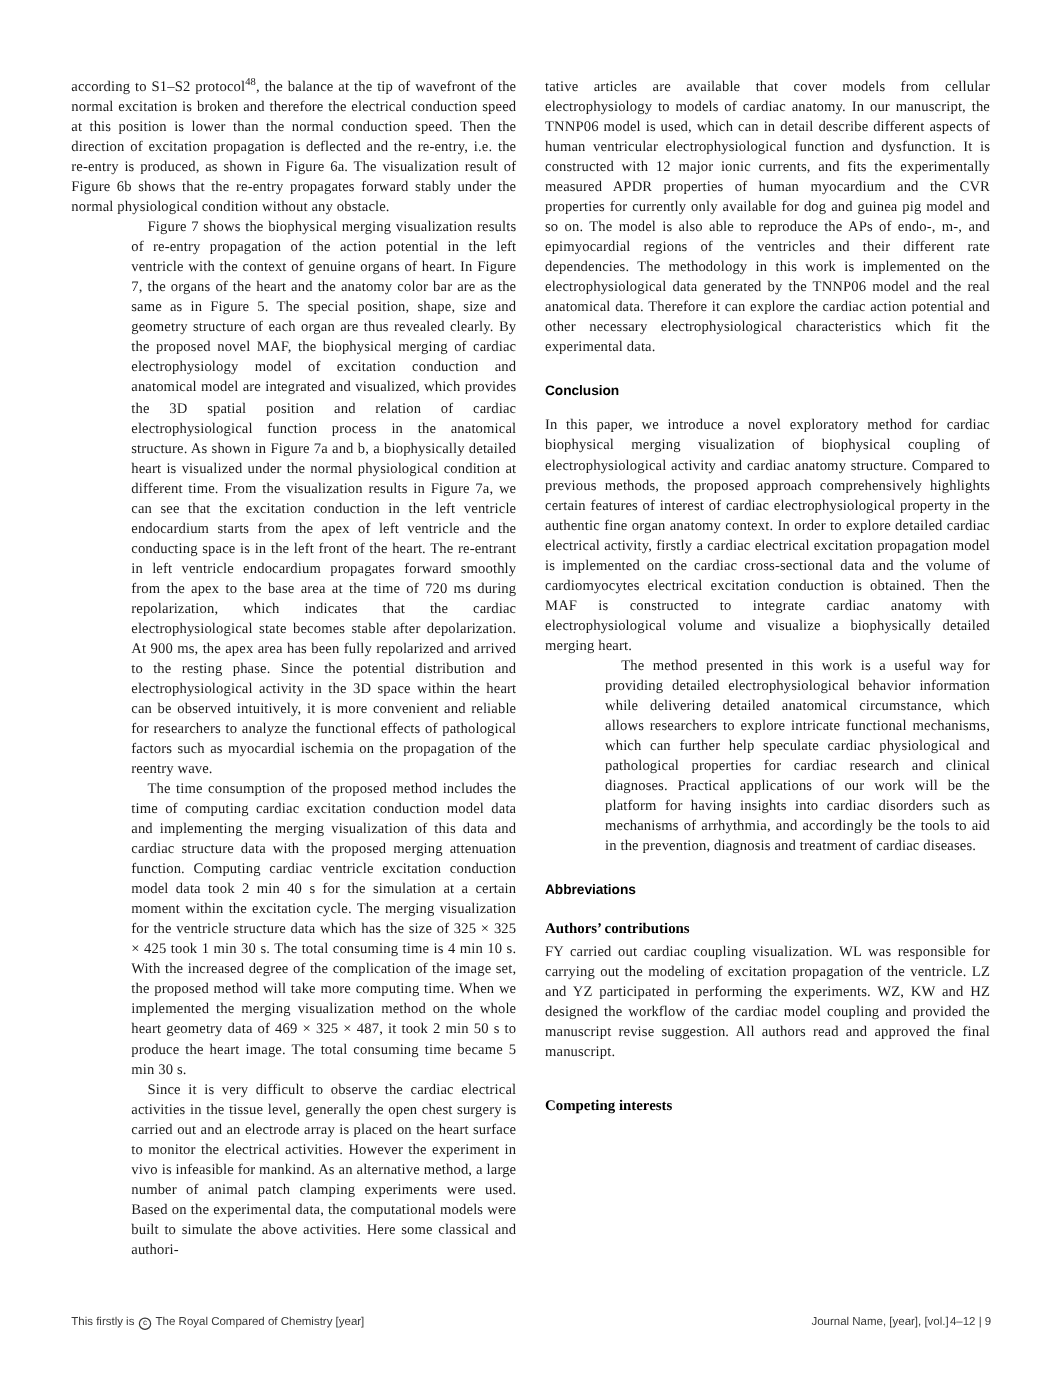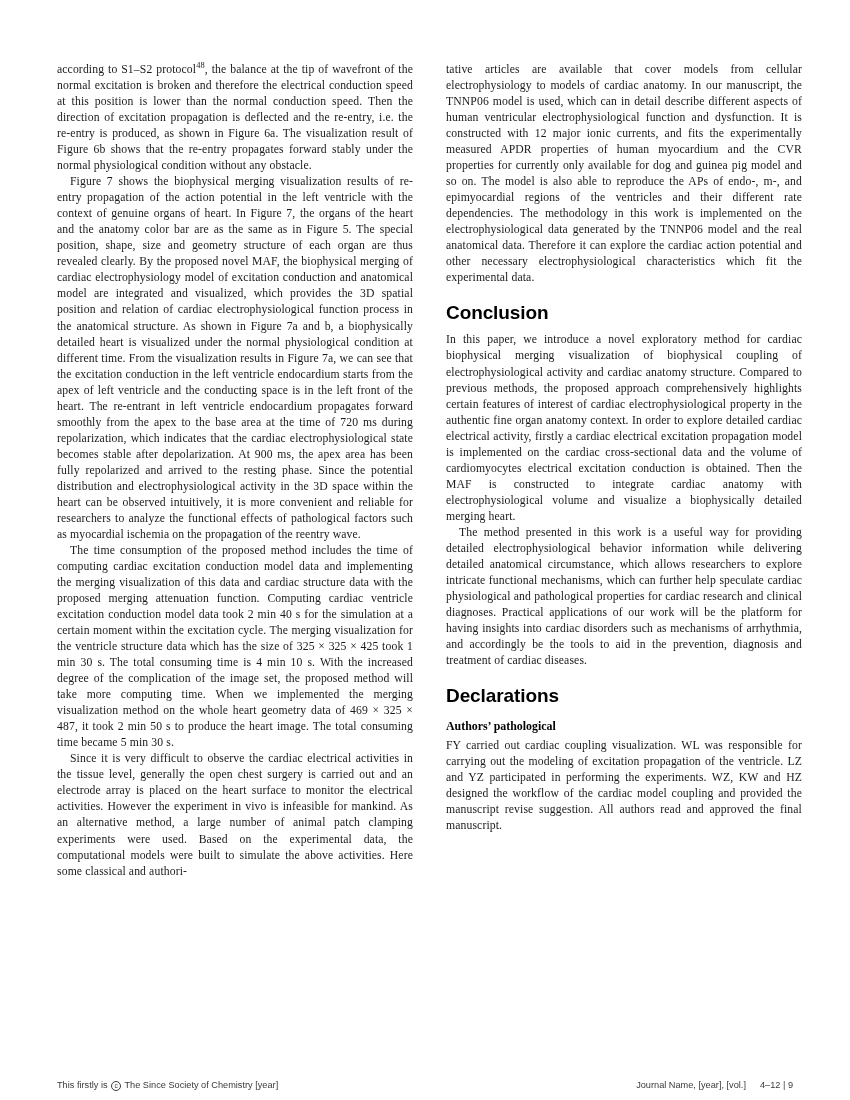--- a/index.html
+++ b/index.html
@@ -24,21 +24,21 @@
   }
 
   
   .columns {
     position: absolute;
     left: 57px;
     top: 62px;
     width: 737px;
     height: 955px;
     display: flex;
-    gap: 33px;
+    gap: 23px;
   }
   .col {
     width: 356px;
     flex: 0 0 356px;
   }
 
   p.body {
     margin: 0;
     font-size: 11.7px;
     line-height: 16.03px;
@@ -46,33 +46,34 @@
     text-justify: inter-word;
     hyphens: manual;
     -webkit-hyphens: manual;
     letter-spacing: 0.01em;
   }
   p.body.indent {
     text-indent: 13px;
   }
   p.body + p.body {
     margin-top: 0;
+    margin-left: 48px;
   }
 
   sup.ref {
     font-size: 0.72em;
     vertical-align: super;
     line-height: 0;
   }
 
   
   h2.section {
     font-family: "Liberation Sans", "DejaVu Sans", sans-serif;
     font-weight: bold;
-    font-size: 19px;
+    font-size: 11px;
     line-height: 20px;
     margin: 17px 0 9px 0;
     letter-spacing: -0.005em;
     color: #000000;
   }
   h3.subsection {
     font-family: "Liberation Serif", "DejaVu Serif", serif;
     font-weight: bold;
     font-size: 11.9px;
     line-height: 15px;
@@ -95,22 +96,21 @@
     line-height: 14px;
     color: #3a3a3a;
     display: flex;
     justify-content: space-between;
     align-items: baseline;
   }
   .footer-left { white-space: nowrap; }
   .footer-right {
     white-space: nowrap;
     display: flex;
-    gap: 14px;
-    margin-top: 28px;
+    gap: 1px;
   }
   .copyright-mark {
     display: inline-block;
     border: 0.8px solid #3a3a3a;
     border-radius: 50%;
     width: 8px;
     height: 8px;
     line-height: 8px;
     text-align: center;
     font-size: 6.6px;
@@ -142,35 +142,36 @@
       <p class="body">tative articles are available that cover models from cellular electrophysiology to models of cardiac anatomy. In our manuscript, the TNNP06 model is used, which can in detail describe different aspects of human ventricular electrophysiological function and dysfunction. It is constructed with 12 major ionic currents, and fits the experimentally measured APDR properties of human myocardium and the CVR properties for currently only available for dog and guinea pig model and so on. The model is also able to reproduce the APs of endo-, m-, and epimyocardial regions of the ventricles and their different rate dependencies. The methodology in this work is implemented on the electrophysiological data generated by the TNNP06 model and the real anatomical data. Therefore it can explore the cardiac action potential and other necessary electrophysiological characteristics which fit the experimental data.</p>
 
       <h2 class="section">Conclusion</h2>
 
       <p class="body">In this paper, we introduce a novel exploratory method for cardiac biophysical merging visualization of biophysical coupling of electrophysiological activity and cardiac anatomy structure. Compared to previous methods, the proposed approach comprehensively highlights certain features of interest of cardiac electrophysiological property in the authentic fine organ anatomy context. In order to explore detailed cardiac electrical activity, firstly a cardiac electrical excitation propagation model is implemented on the cardiac cross-sectional data and the volume of cardiomyocytes electrical excitation conduction is obtained. Then the MAF is constructed to integrate cardiac anatomy with electrophysiological volume and visualize a biophysically detailed merging heart.</p>
 
       <p class="body indent">The method presented in this work is a useful way for providing detailed electrophysiological behavior information while delivering detailed anatomical circumstance, which allows researchers to explore intricate functional mechanisms, which can further help speculate cardiac physiological and pathological properties for cardiac research and clinical diagnoses. Practical applications of our work will be the platform for having insights into cardiac disorders such as mechanisms of arrhythmia, and accordingly be the tools to aid in the prevention, diagnosis and treatment of cardiac diseases.</p>
 
 
 
-      <h2 class="section">Declarations</h2>
+      <h2 class="section">Abbreviations</h2>
 
-      <h3 class="subsection">Authors’ pathological</h3>
+      <h3 class="subsection">Authors’ contributions</h3>
 
       <p class="body">FY carried out cardiac coupling visualization. WL was responsible for carrying out the modeling of excitation propagation of the ventricle. LZ and YZ participated in performing the experiments. WZ, KW and HZ designed the workflow of the cardiac model coupling and provided the manuscript revise suggestion. All authors read and approved the final manuscript.</p>
 
+      <h3 class="subsection spaced">Competing interests</h3>
 
 
     </div>
   </div>
 
   <div class="footer">
     <div class="footer-left"><span>This firstly is</span>
       <span class="copyright-mark">c</span>
-      <span>The Since Society of Chemistry [year]</span>
+      <span>The Royal Compared of Chemistry [year]</span>
     </div>
     <div class="footer-right">
       <span>Journal Name, [year], [vol.]</span>
       <span>4–12  | 9</span>
     </div>
   </div>
 
 </div>
 
 </body></html>

